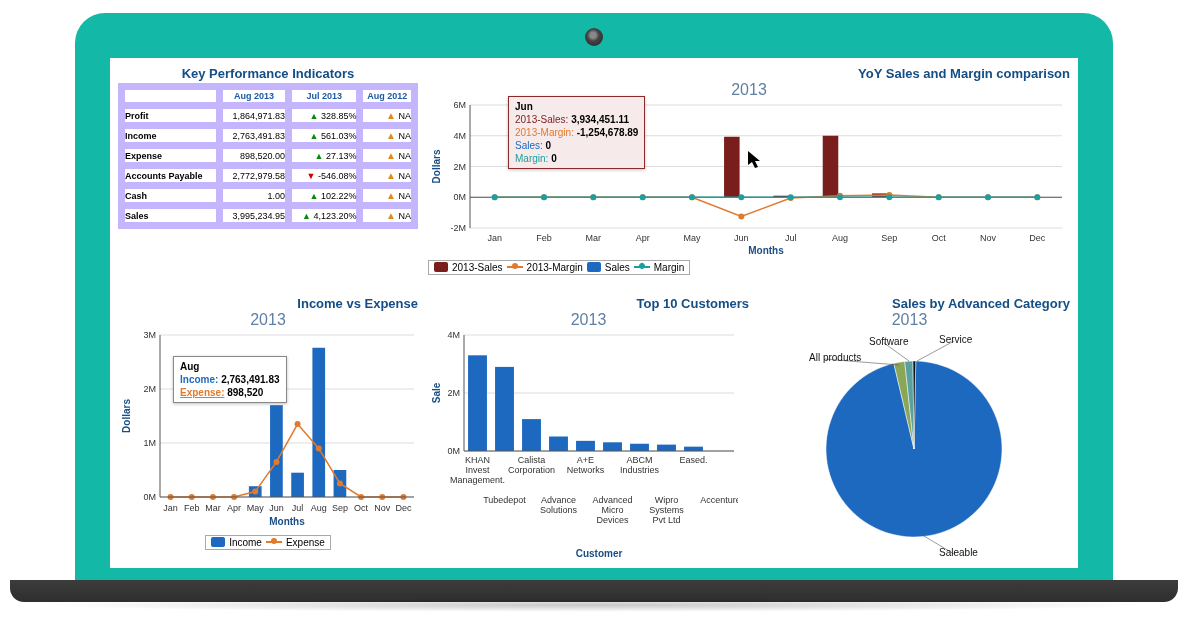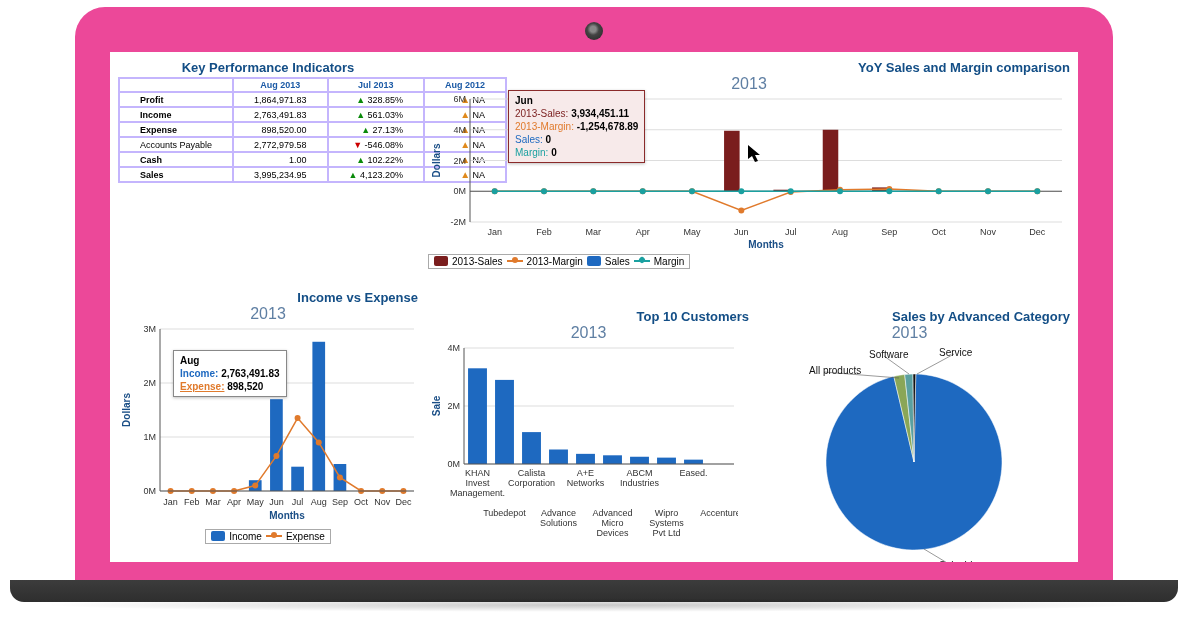--- a/index.html
+++ b/index.html
@@ -10,24 +10,24 @@
     height: 620px;
     overflow: hidden;
   }
   .laptop-outer {
     position: relative;
     width: 1188px;
     height: 620px;
   }
   .laptop-bezel {
     position: absolute;
-    left: 75px; top: 7px;
+    left: 75px; top: 13px;
     width: 1038px; height: 580px;
     border-radius: 30px 30px 4px 4px;
-    background: #ec4899;
+    background: #14b8a6;
     padding: 45px 35px 25px 35px;
   }
   .camera {
     position: absolute;
     left: 50%; top: 15px;
     transform: translateX(-50%);
     width: 18px; height: 18px;
     border-radius: 50%;
     background: radial-gradient(circle at 45% 40%, #888 0 20%, #444 40%, #222 100%);
   }
@@ -66,35 +66,35 @@
     font-weight: bold; font-size: 13px;
     text-align: center; color: #134e86;
     margin-bottom: 2px;
   }
   table.kpi {
     border-collapse: collapse;
     width: 100%;
     font-size: 9px;
   }
   table.kpi th, table.kpi td {
-    border: 2px solid #c4b5fd;
-    padding: 1px 20px;
+    border: 7px solid #c4b5fd;
+    padding: 1px 0;
     text-align: left;
     white-space: nowrap;
   }
   table.kpi th { color: #1b5aa6; font-weight: bold; text-align: center; }
   table.kpi td.num { text-align: right; }
   .arrow-up { color: #0a8a0a; font-size: 9px; }
   .arrow-dn { color: #c00; font-size: 9px; }
   .warn { color: #e08a1c; font-size: 10px; }
 
   
   .yoy { grid-column: 2; grid-row: 1; }
   .ive { grid-column: 1; grid-row: 2; }
-  .top10 { grid-column: 2; grid-row: 2; display: grid; grid-template-columns: 1fr 1fr; gap: 0; margin-top: 19px; }
+  .top10 { grid-column: 2; grid-row: 2; display: grid; grid-template-columns: 1fr 1fr; gap: 0; }
 
   .chart-title { font-weight: bold; font-size: 13px; color: #134e86; text-align: right; }
   .chart-sub   { font-size: 16px; color: #5f7fa3; text-align: center; margin-bottom: 2px; }
 
   svg { display: block; }
 
   .tooltip {
     position: absolute;
     border: 1px solid #8a2a2a;
     background: #f7eaea;
@@ -163,21 +163,21 @@
                   <td class="num"><span class="arrow-up">▲</span> 561.03%</td>
                   <td class="num"><span class="warn">▲</span> NA</td>
                 </tr>
                 <tr>
                   <td style="font-weight:bold">Expense</td>
                   <td class="num">898,520.00</td>
                   <td class="num"><span class="arrow-up">▲</span> 27.13%</td>
                   <td class="num"><span class="warn">▲</span> NA</td>
                 </tr>
                 <tr>
-                  <td style="font-weight:normal">Accounts Payable</td>
+                  <td style="font-weight:bold">Accounts Payable</td>
                   <td class="num">2,772,979.58</td>
                   <td class="num"><span class="arrow-dn">▼</span> -546.08%</td>
                   <td class="num"><span class="warn">▲</span> NA</td>
                 </tr>
                 <tr>
                   <td style="font-weight:bold">Cash</td>
                   <td class="num">1.00</td>
                   <td class="num"><span class="arrow-up">▲</span> 102.22%</td>
                   <td class="num"><span class="warn">▲</span> NA</td>
                 </tr>

